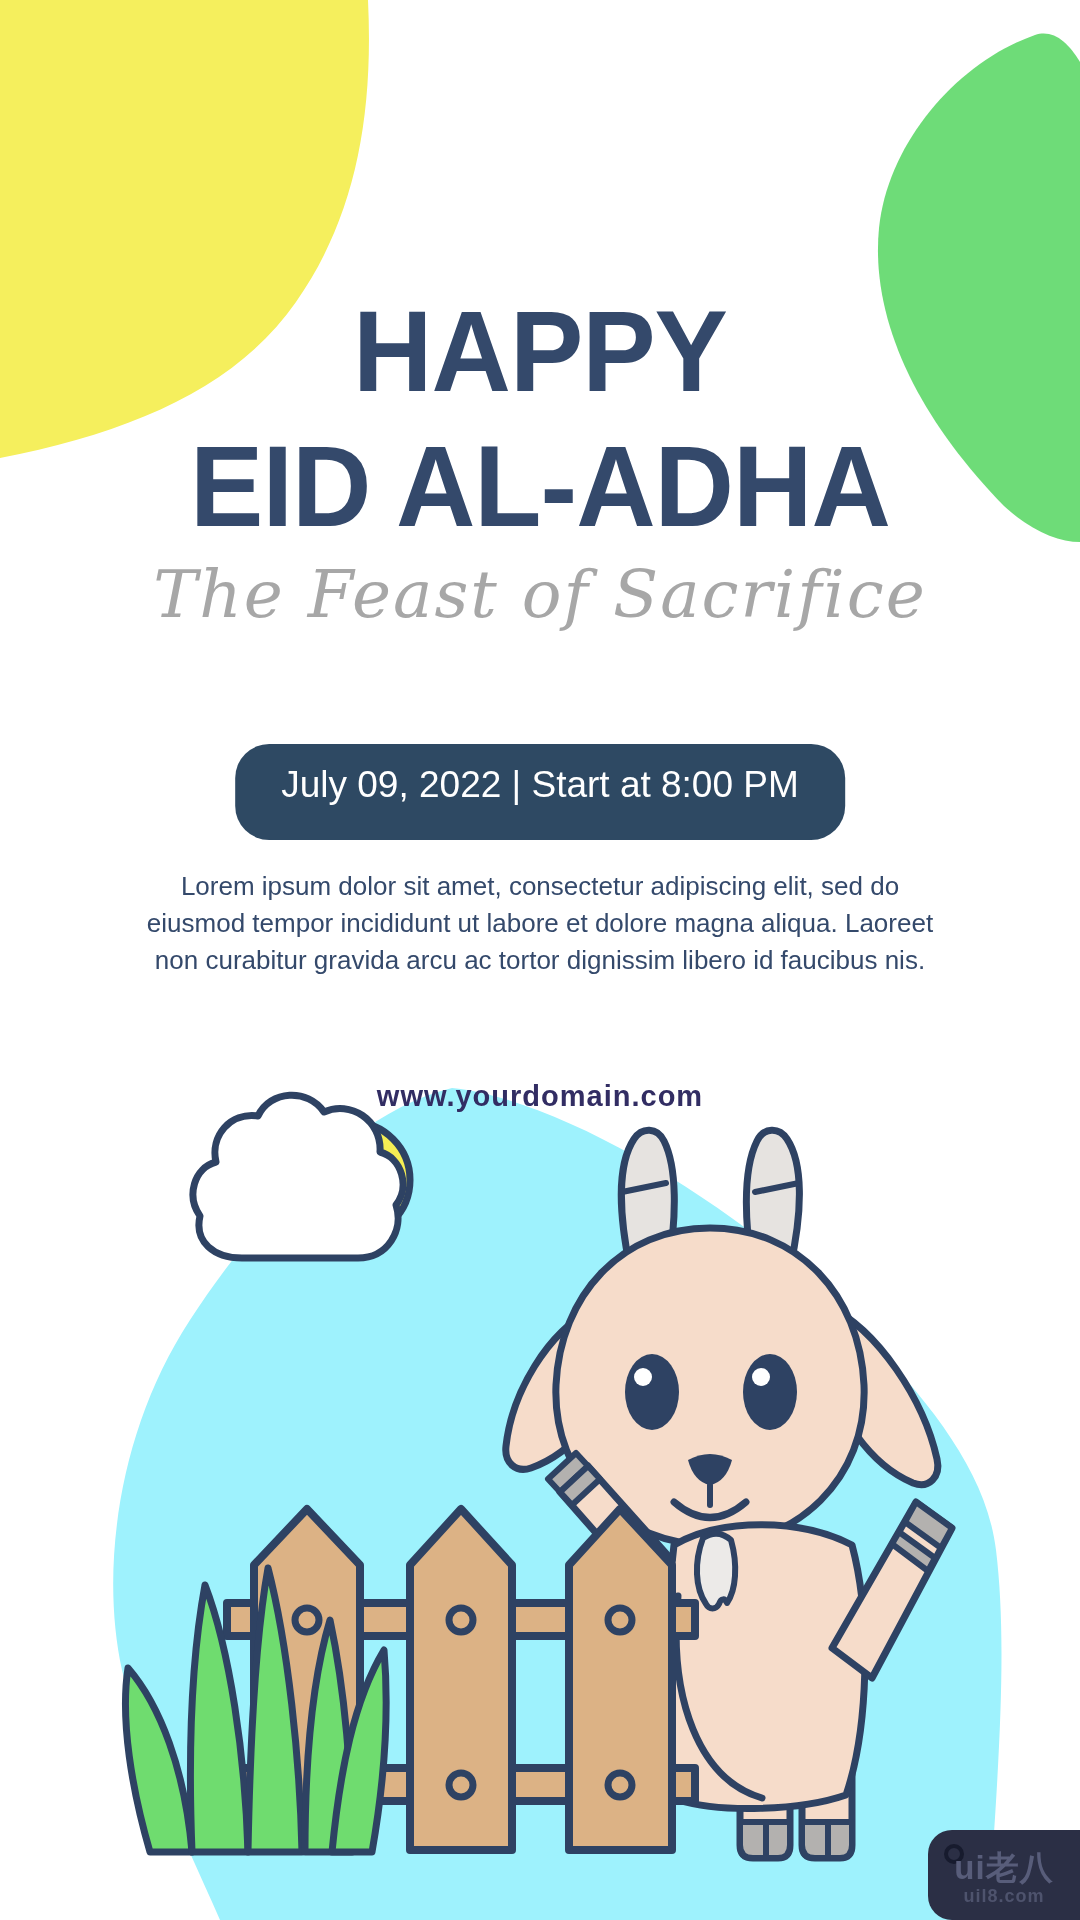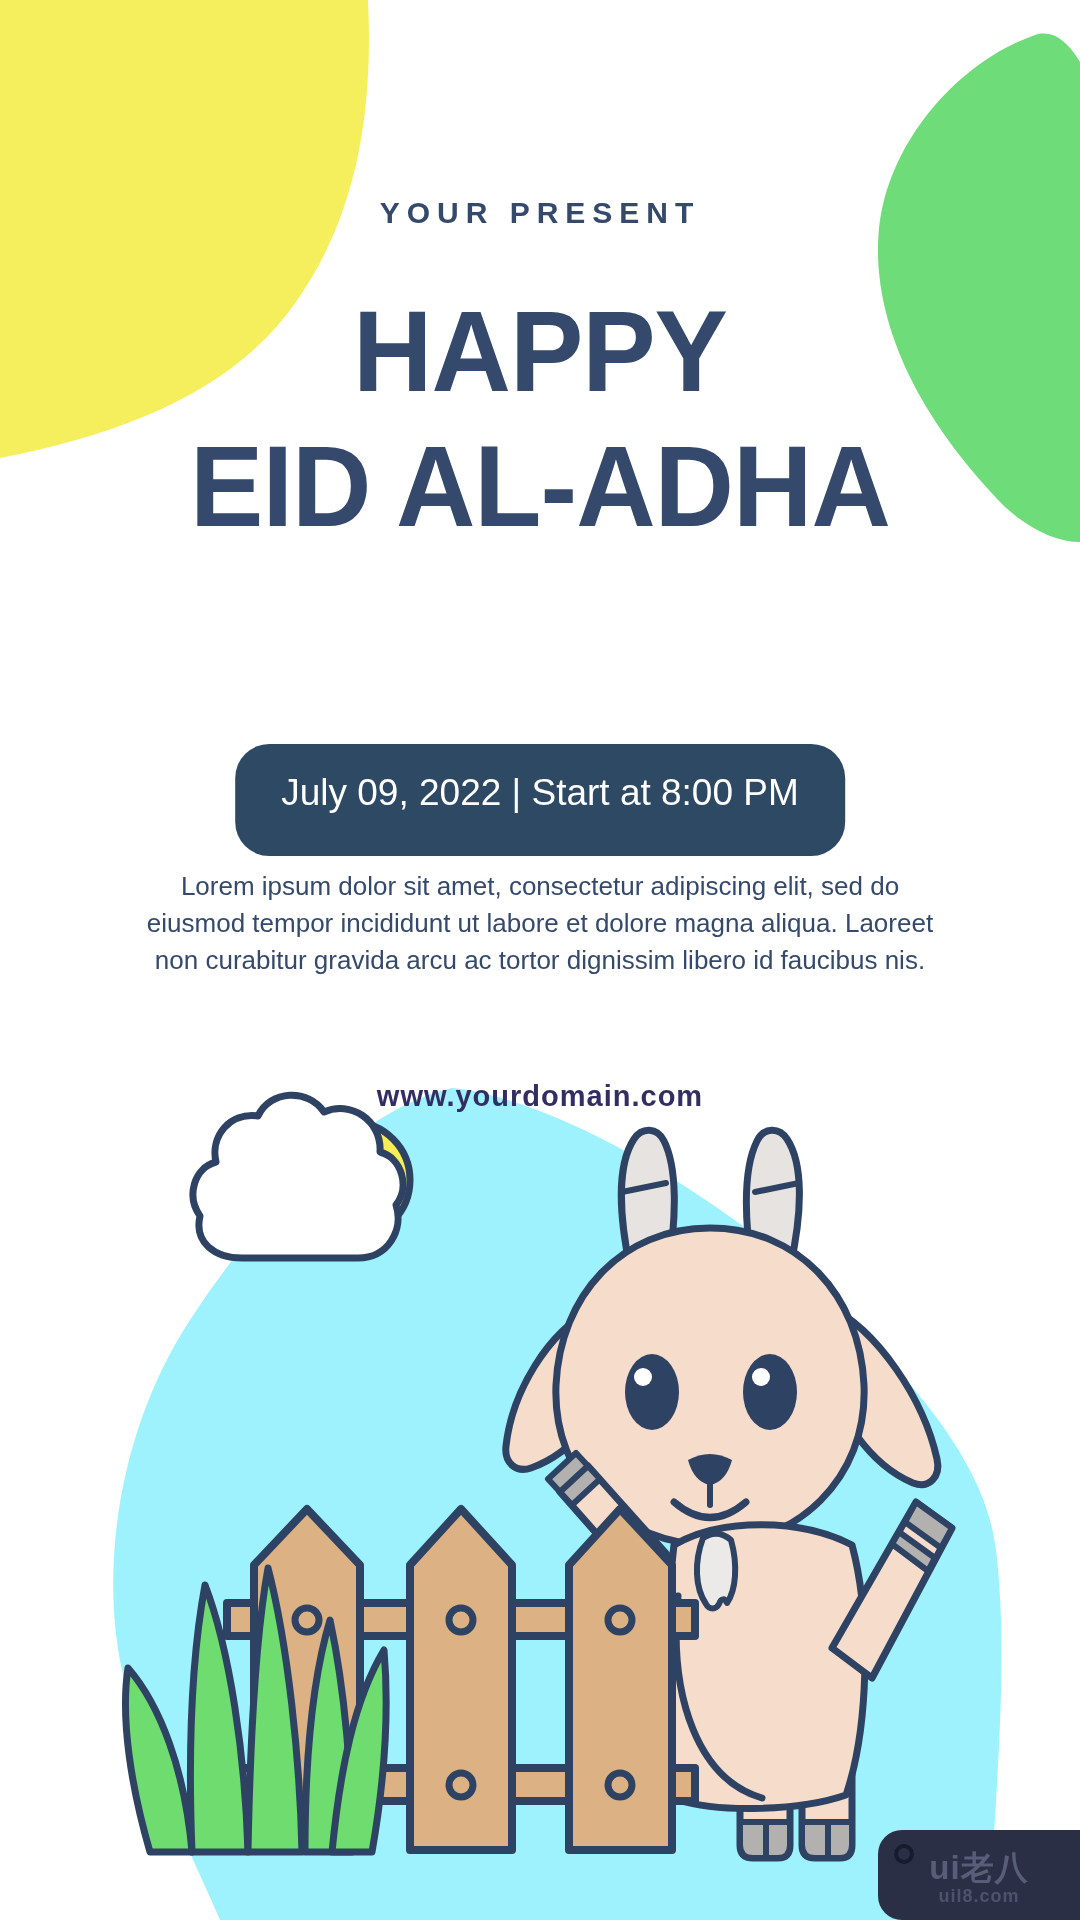--- a/index.html
+++ b/index.html
@@ -19,35 +19,35 @@
     font-size:110px;line-height:130px;font-weight:700;letter-spacing:-1px;
     color:var(--navy,#34496b);transform:scaleY(1.04);transform-origin:top center;
   }
   .subtitle{
     position:absolute;top:556px;left:0;width:100%;text-align:center;
     font-family:"DejaVu Serif",serif;font-style:italic;
     font-size:66px;color:var(--script-gray,#a7a7a7);letter-spacing:2px;
   }
   .pill{
     position:absolute;top:744px;left:50%;transform:translateX(-50%);
-    height:96px;line-height:82px;padding:8px 46px;border-radius:34px;
+    height:96px;line-height:82px;padding:0 46px;border-radius:34px;
     background:var(--pill-bg,#2e4963);color:var(--pill-text,#ffffff);
     font-size:37px;font-weight:500;white-space:nowrap;
   }
   .description{
     position:absolute;top:868px;left:50%;transform:translateX(-50%);
     width:800px;text-align:center;font-size:26px;line-height:37px;
     color:var(--navy,#34496b);
   }
   .website{
     position:absolute;top:1080px;left:0;width:100%;text-align:center;
     font-size:29px;font-weight:700;letter-spacing:1px;color:var(--domain-purple,#322d63);
   }
   .watermark{
-    position:absolute;right:0;bottom:0;z-index:3;width:202px;height:90px;
+    position:absolute;right:0;bottom:0;z-index:3;width:152px;height:90px;
     background:var(--wm-bg,#2b2f45);border-radius:24px 0 0 24px;
   }
   .watermark .ring{
     position:absolute;left:16px;top:14px;width:12px;height:12px;
     border:4px solid var(--wm-ring,#171b2e);border-radius:50%;
   }
   .watermark .brand{
     position:absolute;left:0;right:0;top:16px;text-align:center;
     font-size:33px;font-weight:700;color:var(--wm-text,#585d7a);letter-spacing:1px;
   }
@@ -146,25 +146,25 @@
     <g stroke="var(--ink)" stroke-width="7" stroke-linejoin="round" fill="var(--grass-green)">
       <path d="M 128 1668 C 160 1705 185 1770 192 1852 L 150 1852 C 132 1790 120 1720 128 1668 Z"></path>
       <path d="M 205 1585 C 230 1650 245 1755 248 1852 L 192 1852 C 188 1750 192 1655 205 1585 Z"></path>
       <path d="M 268 1568 C 288 1645 300 1760 302 1852 L 248 1852 C 250 1745 255 1640 268 1568 Z"></path>
       <path d="M 330 1620 C 345 1690 352 1775 352 1852 L 305 1852 C 305 1760 312 1680 330 1620 Z"></path>
       <path d="M 384 1650 C 390 1720 382 1795 372 1852 L 332 1852 C 340 1770 354 1700 384 1650 Z"></path>
     </g>
   </svg>
 
   <div class="text-layer">
-    <div class="eyebrow">YOUR PRESENT</div>
     <div class="title">
       <div>HAPPY</div>
       <div>EID AL-ADHA</div>
     </div>
+    <div class="subtitle">The Feast of Sacrifice</div>
     <div class="pill">July 09, 2022 | Start at 8:00 PM</div>
     <div class="description">Lorem ipsum dolor sit amet, consectetur adipiscing elit, sed do eiusmod tempor incididunt ut labore et dolore magna aliqua. Laoreet non curabitur gravida arcu ac tortor dignissim libero id faucibus nis.</div>
     <div class="website">www.yourdomain.com</div>
   </div>
 
   <div class="watermark">
     <span class="ring"></span>
     <div class="brand">ui老八</div>
     <div class="wm-domain">uil8.com</div>
   </div>

